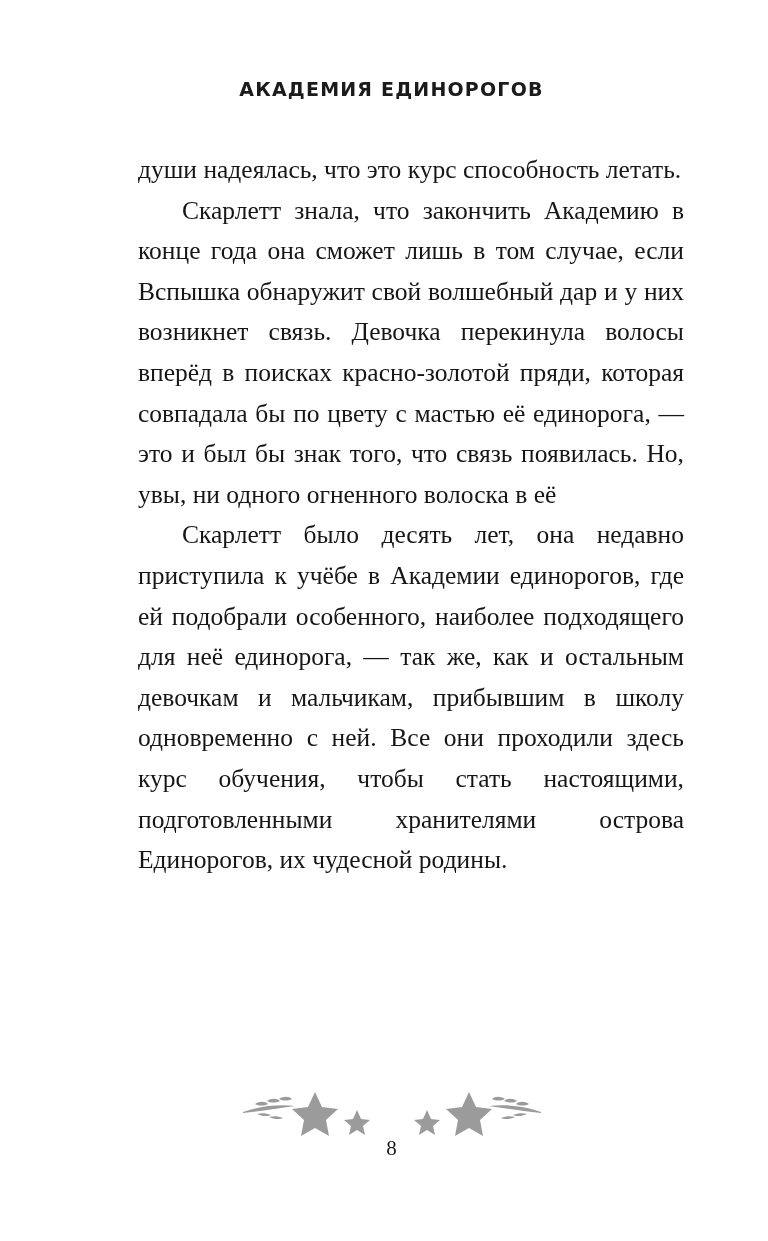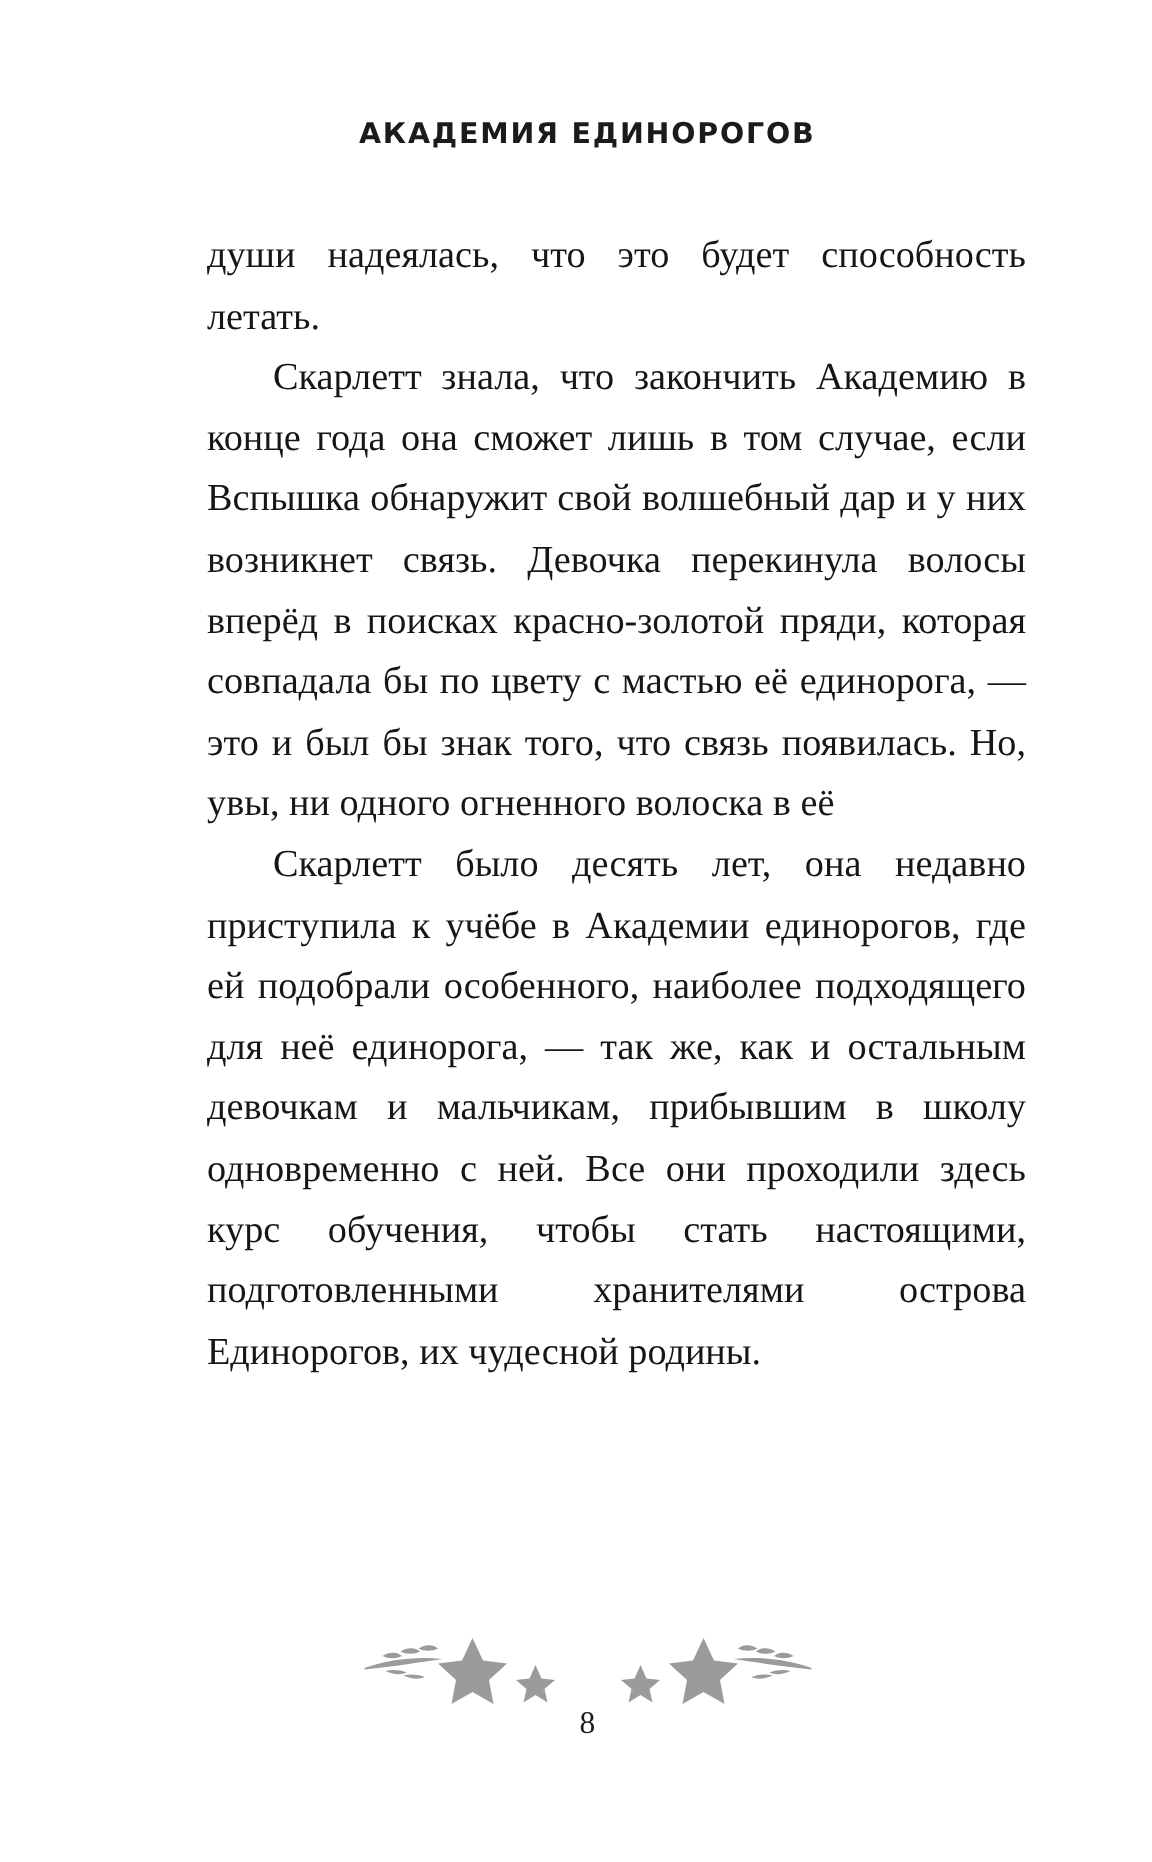--- a/index.html
+++ b/index.html
@@ -74,21 +74,21 @@
   }
 </style>
 </head>
 <body>
 
 <div class="page">
 
   <div class="running-head">АКАДЕМИЯ ЕДИНОРОГОВ</div>
 
   <div class="body-text">
-    <p>души надеялась, что это будет способность летать.</p>
+    <p>души надеялась, что это курс способность летать.</p>
     <p class="indent">Скарлетт знала, что закончить Академию в конце года она сможет лишь в том случае, если Вспышка обнаружит свой волшебный дар и у них возникнет связь. Девочка перекинула волосы вперёд в поисках красно-золотой пряди, которая совпадала бы по цвету с мастью её единорога, — это и был бы знак того, что связь появилась. Но, увы, ни одного огненного волоска в её</p>
     <p class="indent">Скарлетт было десять лет, она недавно приступила к учёбе в Академии единорогов, где ей подобрали особенного, наиболее подходящего для неё единорога, — так же, как и остальным девочкам и мальчикам, прибывшим в школу одновременно с ней. Все они проходили здесь курс обучения, чтобы стать настоящими, подготовленными хранителями острова Единорогов, их чудесной родины.</p>
   </div>
 
   <div class="ornament">
     <svg class="orn-svg" width="310" height="46" viewBox="0 0 310 46" aria-hidden="true">
       <g fill="#9b9b9b">
 
         <path d="M6 22 C22 16, 42 14, 58 16 C44 18, 26 21, 6 23 Z"></path>
         <path d="M18 14 C22 11, 28 11, 31 14 C27 16, 22 16, 18 14 Z"></path>

